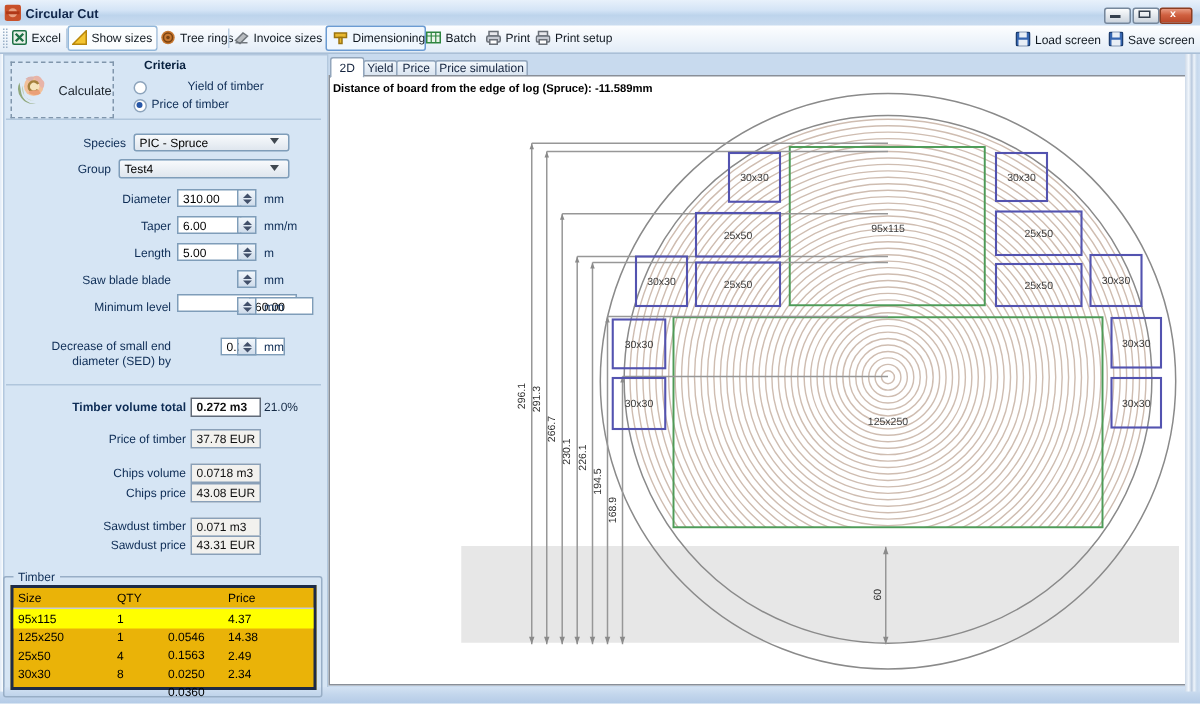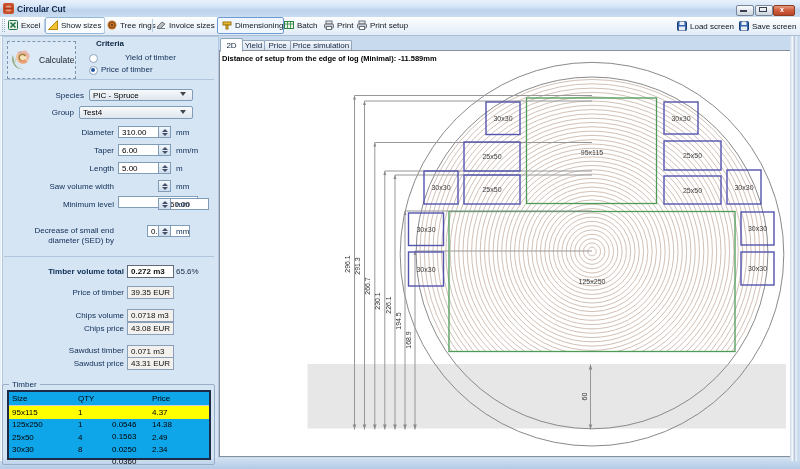--- a/index.html
+++ b/index.html
@@ -116,21 +116,21 @@
         <rect x="2" y="5.5" width="6" height="4" fill="#e8eef6"></rect>
       </svg>Save screen</div>
 </div>
 
 <div id="lpanel" class="abs"></div>
 <div id="content" class="abs"></div>
 <div id="bottombar" class="abs"></div>
 <div class="abs" style="left:790px;top:36px;width:10px;height:425px;background:linear-gradient(90deg,#cdd9e8 0%,#f2f7fc 25%,#b9c9de 45%,#eef4fa 60%,#c6d8ec 80%,#cfdff2 100%);"></div>
 <div class="abs" style="left:0px;top:36px;width:2px;height:425px;background:#e6eef8;"></div>
 <div class="abs" style="left:1px;top:36px;width:1px;height:425px;background:#f6fafd;"></div>
-<div class="abs" style="left:222px;top:54px;font-size:7.5px;font-weight:bold;color:#000;">Distance of setup from the edge of log (Minimal): -11.589mm</div>
+<div class="abs" style="left:222px;top:54px;font-size:7.5px;font-weight:bold;color:#000;">Distance of board from the edge of log (Spruce): -11.589mm</div>
 
 <div class="tab" style="left:220px;top:38px;width:21px;background:#fff;border-bottom:1px solid #fff;height:12px;z-index:3;">2D</div>
 <div class="tab" style="left:242px;width:21px;">Yield</div>
 <div class="tab" style="left:264px;width:25px;">Price</div>
 <div class="tab" style="left:290px;width:60px;">Price simulation</div>
 
 <div id="leftpanelitems">
 
 <div class="abs" style="left:7px;top:41px;width:67px;height:36px;background:#dce9f6;border:1px dashed #8096ac;"></div>
 <svg class="abs" style="left:11px;top:48px;" width="20" height="22" viewBox="0 0 20 22">
@@ -168,53 +168,53 @@
 <div class="spin" style="left:158px;top:126px;height:10px;"></div>
 <div class="unit" style="left:176px;top:128px;">mm</div>
 <div class="labr" style="left:0px;top:146px;width:114px;">Taper</div>
 <div class="inp" style="left:118px;top:144px;width:38px;height:10px;">6.00</div>
 <div class="spin" style="left:158px;top:144px;height:10px;"></div>
 <div class="unit" style="left:176px;top:146px;">mm/m</div>
 <div class="labr" style="left:0px;top:164px;width:114px;">Length</div>
 <div class="inp" style="left:118px;top:162px;width:38px;height:10px;text-align:right;">5.00</div>
 <div class="spin" style="left:158px;top:162px;height:10px;"></div>
 <div class="unit" style="left:176px;top:164px;">m</div>
-<div class="labr" style="left:0px;top:182px;width:114px;">Saw volume width</div>
+<div class="labr" style="left:0px;top:182px;width:114px;">Saw blade blade</div>
 <div class="inp" style="left:118px;top:196px;width:38px;height:10px;padding-left:40px;">5.60</div>
 <div class="spin" style="left:158px;top:180px;height:10px;"></div>
 <div class="unit" style="left:176px;top:182px;">mm</div>
 <div class="labr" style="left:0px;top:200px;width:114px;">Minimum level</div>
 <div class="inp" style="left:118px;top:198px;width:38px;height:10px;margin-left:48px;">60.00</div>
 <div class="spin" style="left:158px;top:198px;height:10px;"></div>
 <div class="unit" style="left:176px;top:200px;">mm</div>
 <div class="labr" style="left:0px;top:226px;width:114px;">Decrease of small end</div>
 <div class="labr" style="left:0px;top:236px;width:114px;">diameter (SED) by</div>
 <div class="inp" style="left:118px;top:225px;width:38px;height:10px;margin-left:29px;">0.000</div>
 <div class="spin" style="left:158px;top:225px;height:10px;"></div>
 <div class="unit" style="left:176px;top:227px;">mm</div>
 </div>
 
 <div class="abs" style="left:4px;top:256px;width:210px;height:1px;background:#b0c6dc;"></div>
 <div class="labr" style="left:0px;top:267px;width:124px;font-weight:bold;font-size:8px;">Timber volume total</div>
 <div class="resbox" style="left:127px;top:265px;width:42px;height:11px;border:1px solid #606a78;font-weight:bold;background:#fff;">0.272 m3</div>
-<div class="lab" style="left:176px;top:267px;font-size:8px;color:#152a45;">65.6%</div>
+<div class="lab" style="left:176px;top:267px;font-size:8px;color:#152a45;">21.0%</div>
 <div class="labr" style="left:0px;top:288px;width:124px;font-size:8px;">Price of timber</div>
-<div class="resbox" style="left:127px;top:286px;width:42px;height:11px;">39.35 EUR</div>
+<div class="resbox" style="left:127px;top:286px;width:42px;height:11px;">37.78 EUR</div>
 <div class="labr" style="left:0px;top:311px;width:124px;font-size:8px;">Chips volume</div>
 <div class="resbox" style="left:127px;top:309px;width:42px;height:11px;">0.0718 m3</div>
 <div class="labr" style="left:0px;top:323.5px;width:124px;font-size:8px;">Chips price</div>
 <div class="resbox" style="left:127px;top:321.5px;width:42px;height:11px;">43.08 EUR</div>
 <div class="labr" style="left:0px;top:346px;width:124px;font-size:8px;">Sawdust timber</div>
 <div class="resbox" style="left:127px;top:344.5px;width:42px;height:11px;">0.071 m3</div>
 <div class="labr" style="left:0px;top:359px;width:124px;font-size:8px;">Sawdust price</div>
 <div class="resbox" style="left:127px;top:357px;width:42px;height:11px;">43.31 EUR</div>
 
 <div class="abs" style="left:2px;top:384px;width:211px;height:79px;border:1px solid #98aec6;border-radius:2px;"></div>
 <div class="lab" style="left:9px;top:380px;background:#d6e5f4;padding:0 3px;">Timber</div>
-<div class="abs" style="left:7px;top:390px;width:200px;height:66px;background:#0ea5e9;border:2px solid #1d2b47;font-size:8px;">
+<div class="abs" style="left:7px;top:390px;width:200px;height:66px;background:#eab308;border:2px solid #1d2b47;font-size:8px;">
   <div class="trow" style="top:0px;height:13px;border-bottom:1px solid #c8ccd4;">
         <span class="c1">Size</span>
         <span class="c2">QTY</span>
         <span class="c3">Volume</span>
         <span class="c4">Price</span>
       </div>
   <div class="trow" style="top:14px;height:12.5px;background:#ffff00;">
         <span class="c1">95x115</span>
         <span class="c2">1</span>
         <span class="c3">0.0546</span>

